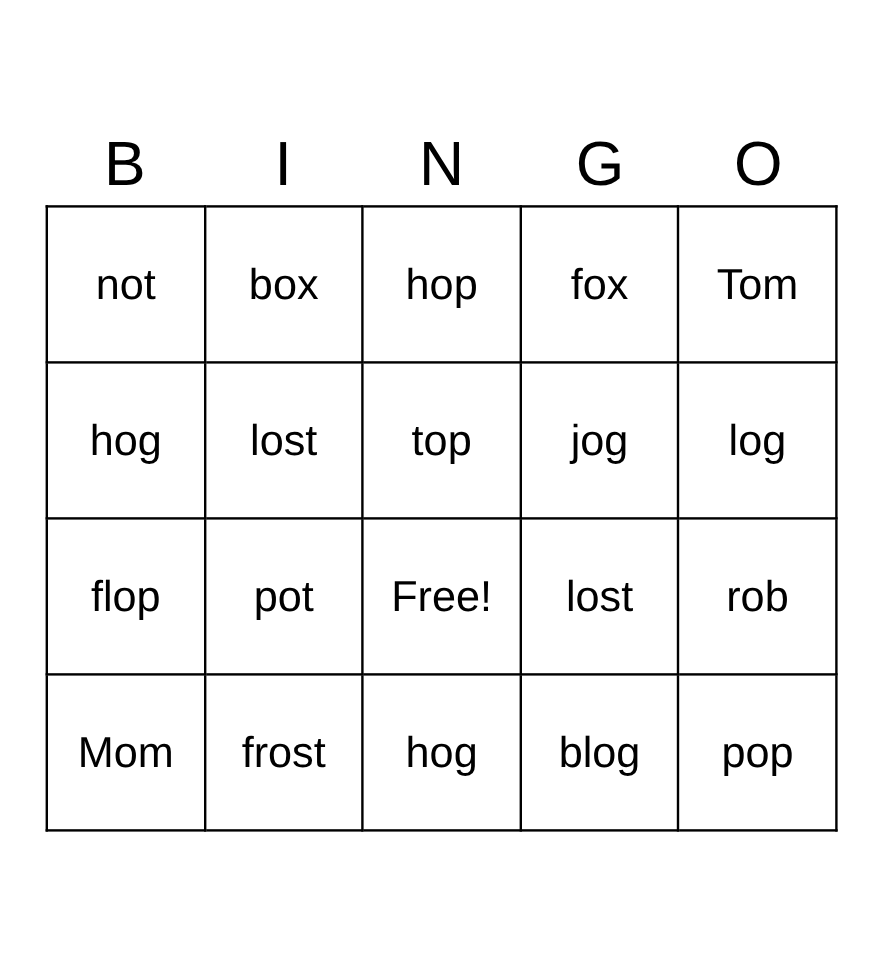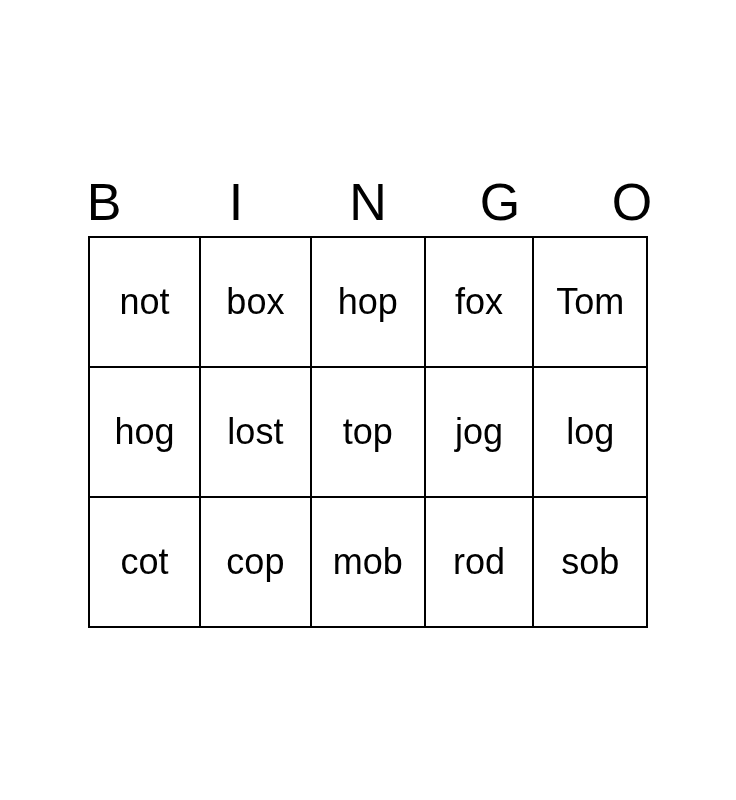--- a/index.html
+++ b/index.html
@@ -36,21 +36,21 @@
       width: 132px;
       text-align: center;
       font-size: 52px;
       font-weight: normal;
       font-family: 'Arial', sans-serif;
     }
 
     .bingo-grid {
       border: 2px solid #000000;
       border-collapse: collapse;
-      width: 560px;
+      width: 660px;
     }
 
     .bingo-grid td {
       width: 132px;
       height: 130px;
       border: 2px solid #000000;
       text-align: center;
       vertical-align: middle;
       font-size: 36px;
       font-family: 'Arial', sans-serif;
@@ -79,21 +79,28 @@
         <td>Tom</td>
       </tr>
       <tr>
         <td>hog</td>
         <td>lost</td>
         <td>top</td>
         <td>jog</td>
         <td>log</td>
       </tr>
       <tr>
-        <td>cot</td>
-        <td>cop</td>
-        <td>mob</td>
-        <td>rod</td>
-        <td>sob</td>
+        <td>flop</td>
+        <td>pot</td>
+        <td>Free!</td>
+        <td>lost</td>
+        <td>rob</td>
+      </tr>
+      <tr>
+        <td>Mom</td>
+        <td>frost</td>
+        <td>hog</td>
+        <td>blog</td>
+        <td>pop</td>
       </tr>
     </tbody>
   </table>
 </div>
 
 </body></html>

